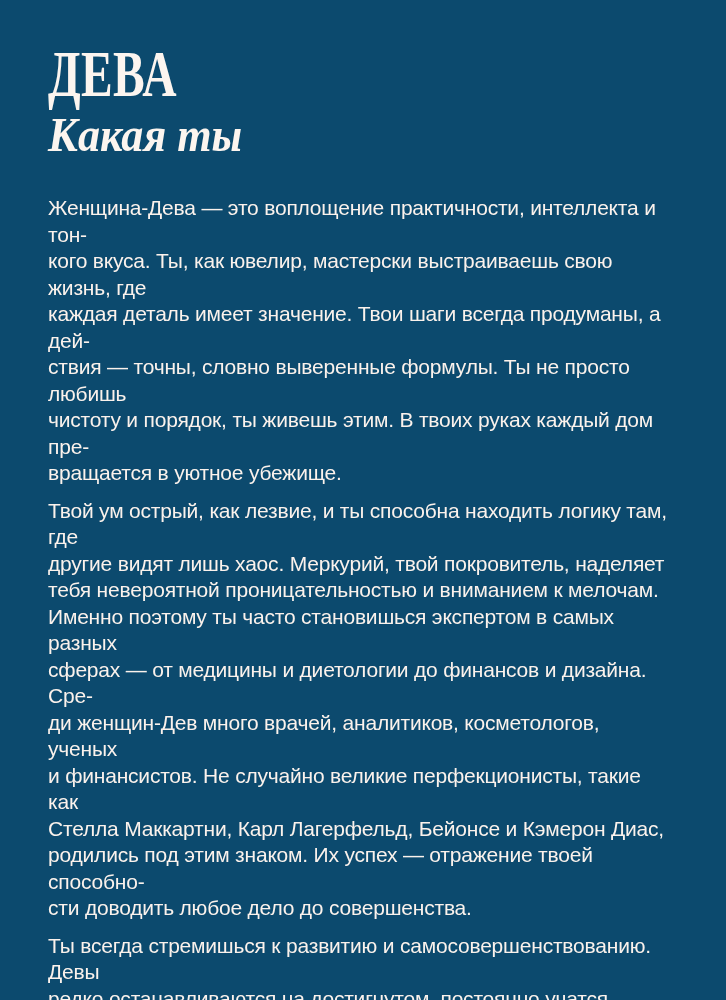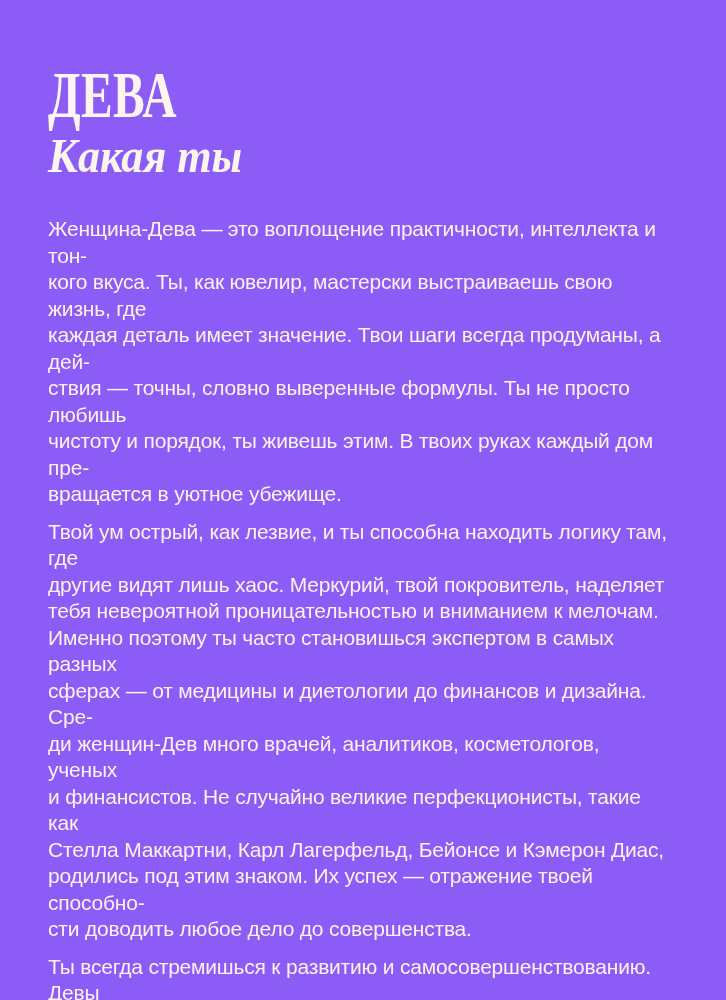--- a/index.html
+++ b/index.html
@@ -4,23 +4,23 @@
 <style>
   html, body {
     margin: 0;
     padding: 0;
     background: #E9636F;
   }
   .page {
     position: relative;
     width: 726px;
     height: 1000px;
-    background: #8b5cf6;
+    background: #0c4a6e;
     box-sizing: border-box;
-    padding: 60px 44px 0 48px;
+    padding: 39px 44px 0 48px;
     overflow: hidden;
     color: #FBF2EC;
   }
   .title {
     font-family: "Liberation Serif", serif;
     font-weight: 700;
     font-size: 66px;
     line-height: 70px;
     color: #FCF5EF;
     letter-spacing: 0.5px;

